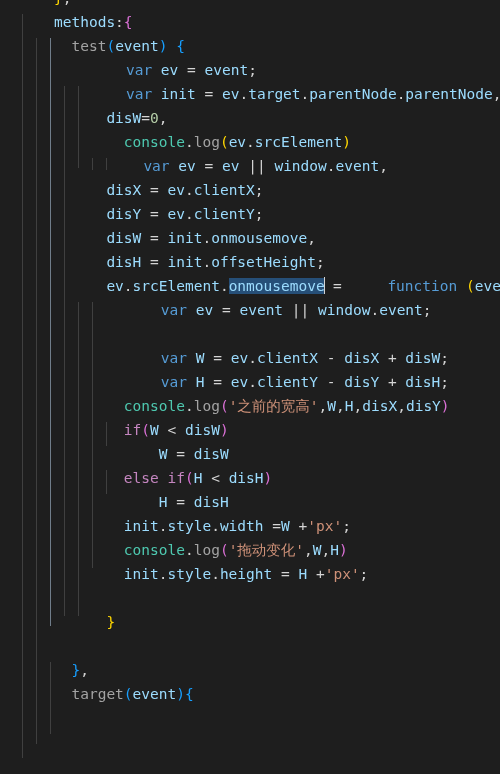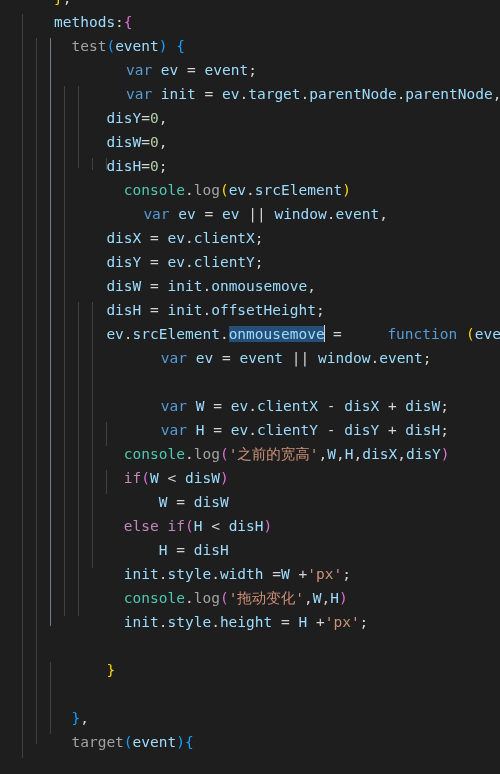--- a/index.html
+++ b/index.html
@@ -110,25 +110,23 @@
 
     <div class="line"><span class="txt"><span class="ident">methods</span><span class="punc">:</span><span class="b2">{</span></span></div>
 
     <div class="line"><span class="txt">  <span class="fn">test</span><span class="b3">(</span><span class="ident">event</span><span class="b3">)</span> <span class="b3">{</span></span></div>
 
     <div class="line"><span class="txt">    <span class="kw">var</span> <span class="ident">ev</span> <span class="punc">=</span> <span class="ident">event</span><span class="punc">;</span></span></div>
 
     <div class="line"><span class="txt">    <span class="kw">var</span> <span class="ident">init</span> <span class="punc">=</span> <span class="ident">ev</span><span class="punc">.</span><span class="ident">target</span><span class="punc">.</span><span class="ident">parentNode</span><span class="punc">.</span><span class="ident">parentNode</span><span class="punc">,</span></span></div>
 
 
-    <div class="line"><span class="txt">      <span class="ident">disY</span><span class="punc">=</span><span class="num">0</span><span class="punc">,</span></span></div>
 
     <div class="line"><span class="txt">      <span class="ident">disW</span><span class="punc">=</span><span class="num">0</span><span class="punc">,</span></span></div>
 
-    <div class="line"><span class="txt">      <span class="ident">disH</span><span class="punc">=</span><span class="num">0</span><span class="punc">;</span></span></div>
 
     <div class="line"><span class="txt">        <span class="obj">console</span><span class="punc">.</span><span class="fn">log</span><span class="b1">(</span><span class="ident">ev</span><span class="punc">.</span><span class="ident">srcElement</span><span class="b1">)</span></span></div>
 
     <div class="line"><span class="txt">      <span class="kw">var</span> <span class="ident">ev</span> <span class="punc">=</span> <span class="ident">ev</span> <span class="punc">||</span> <span class="ident">window</span><span class="punc">.</span><span class="ident">event</span><span class="punc">,</span></span></div>
 
     <div class="line"><span class="txt">      <span class="ident">disX</span> <span class="punc">=</span> <span class="ident">ev</span><span class="punc">.</span><span class="ident">clientX</span><span class="punc">;</span></span></div>
 
     <div class="line"><span class="txt">      <span class="ident">disY</span> <span class="punc">=</span> <span class="ident">ev</span><span class="punc">.</span><span class="ident">clientY</span><span class="punc">;</span></span></div>
 
     <div class="line"><span class="txt">      <span class="ident">disW</span> <span class="punc">=</span> <span class="ident">init</span><span class="punc">.</span><span class="ident">onmousemove</span><span class="punc">,</span></span></div>

